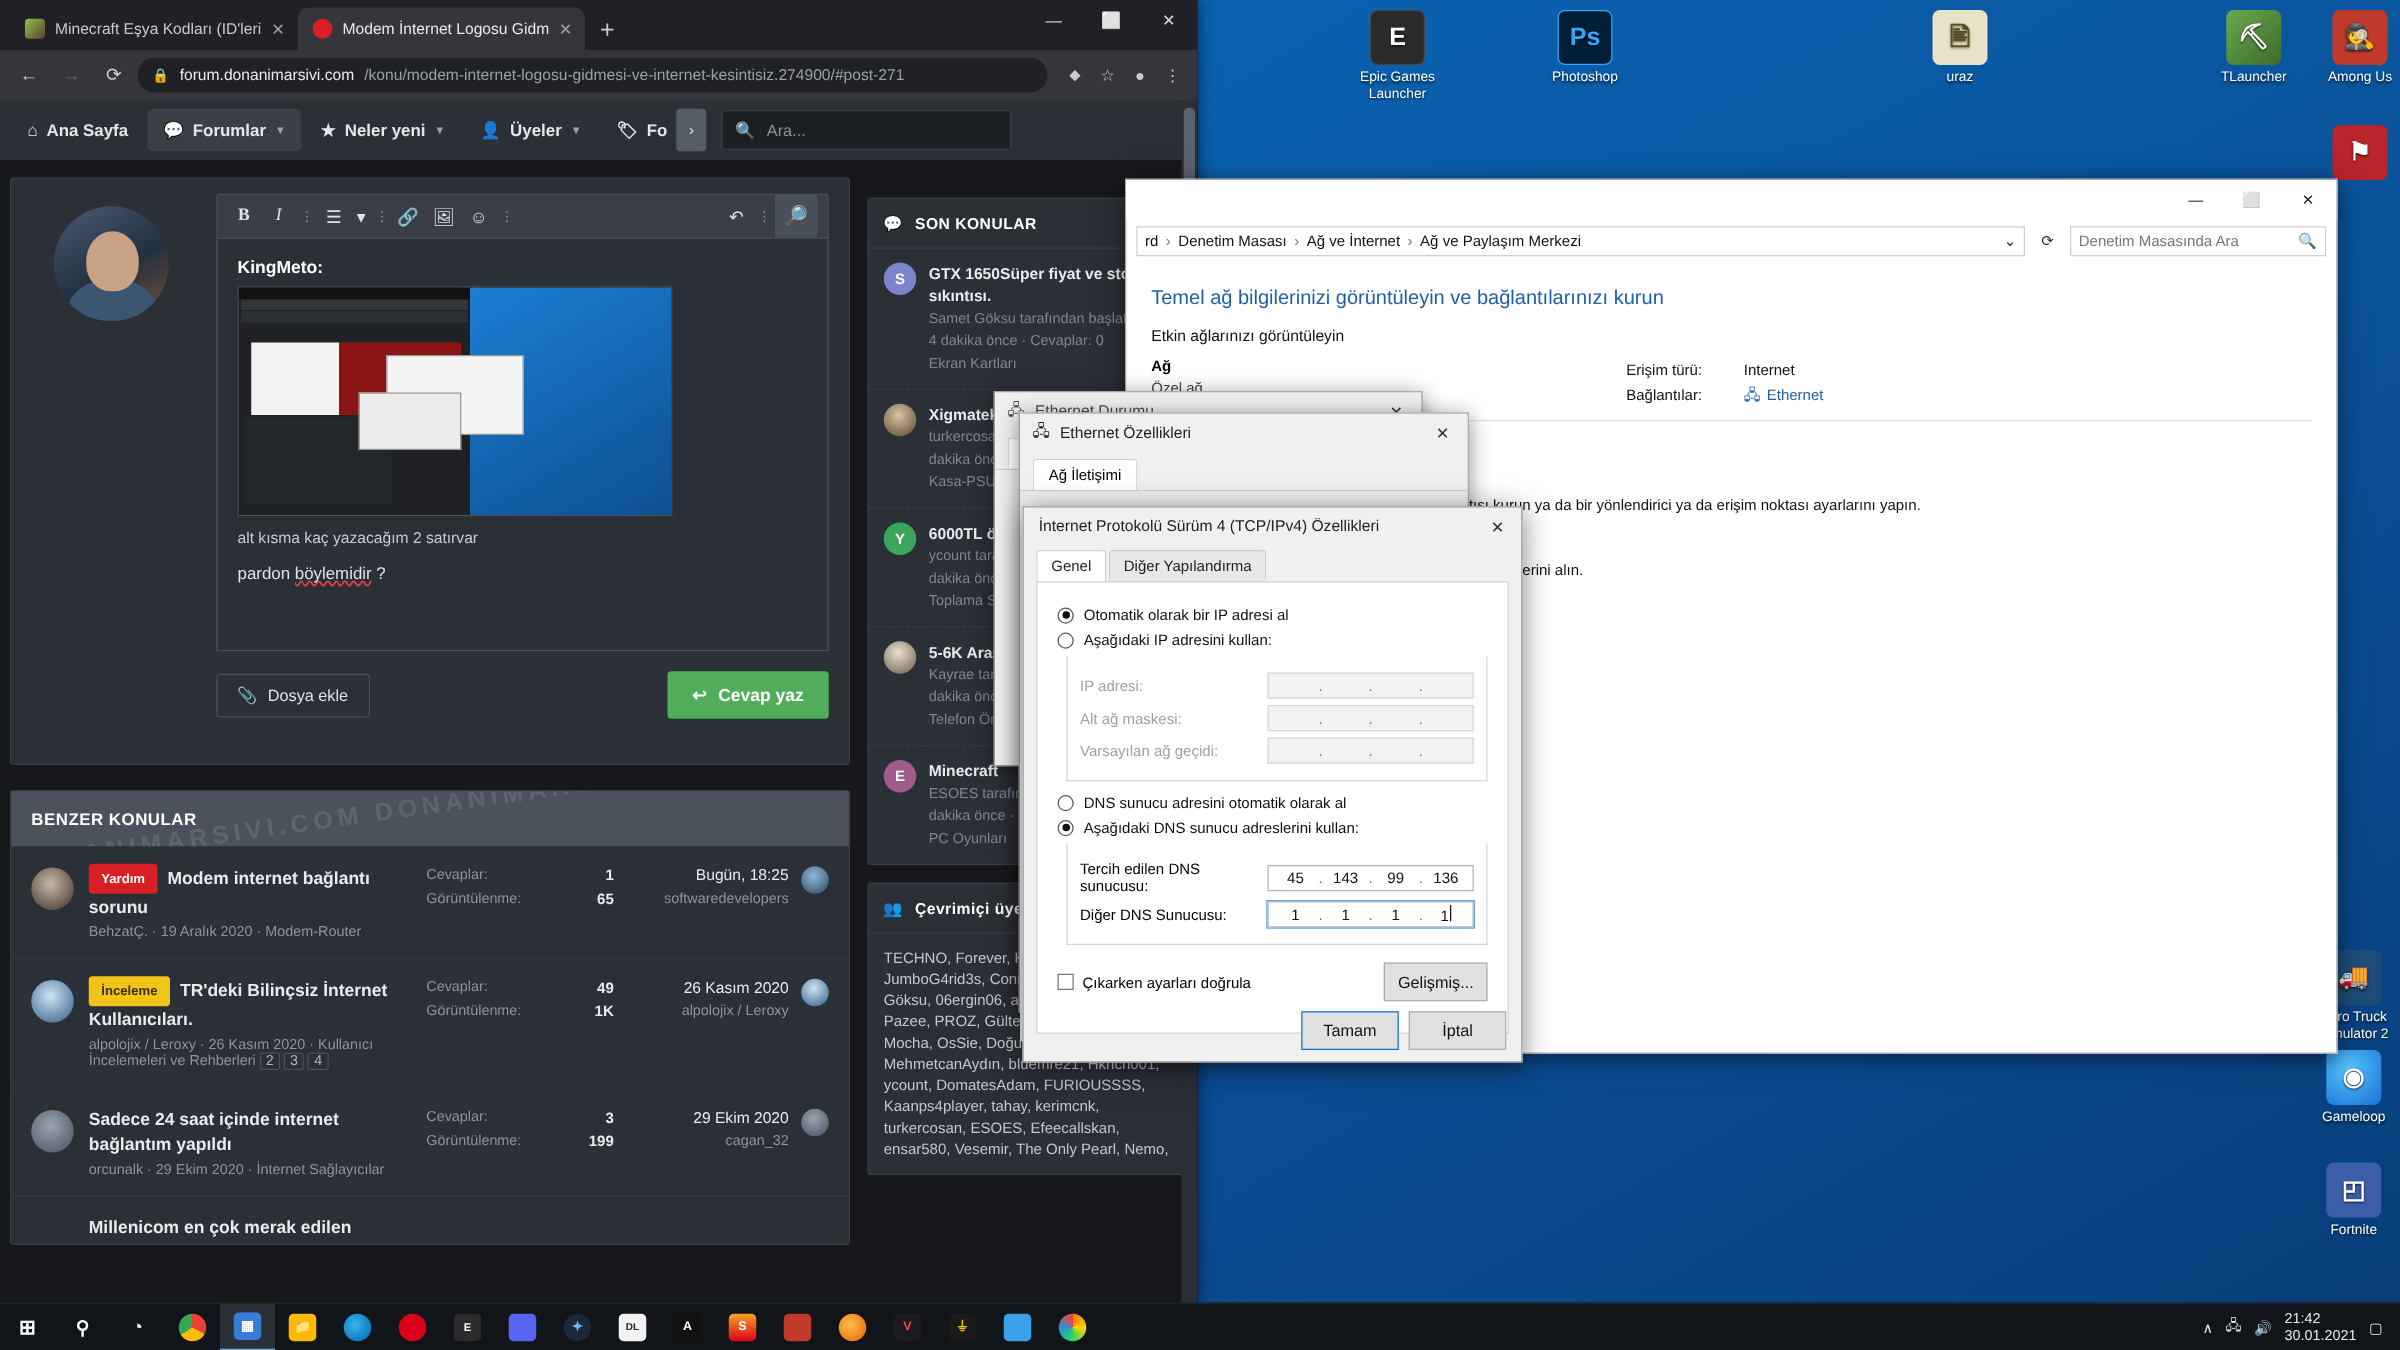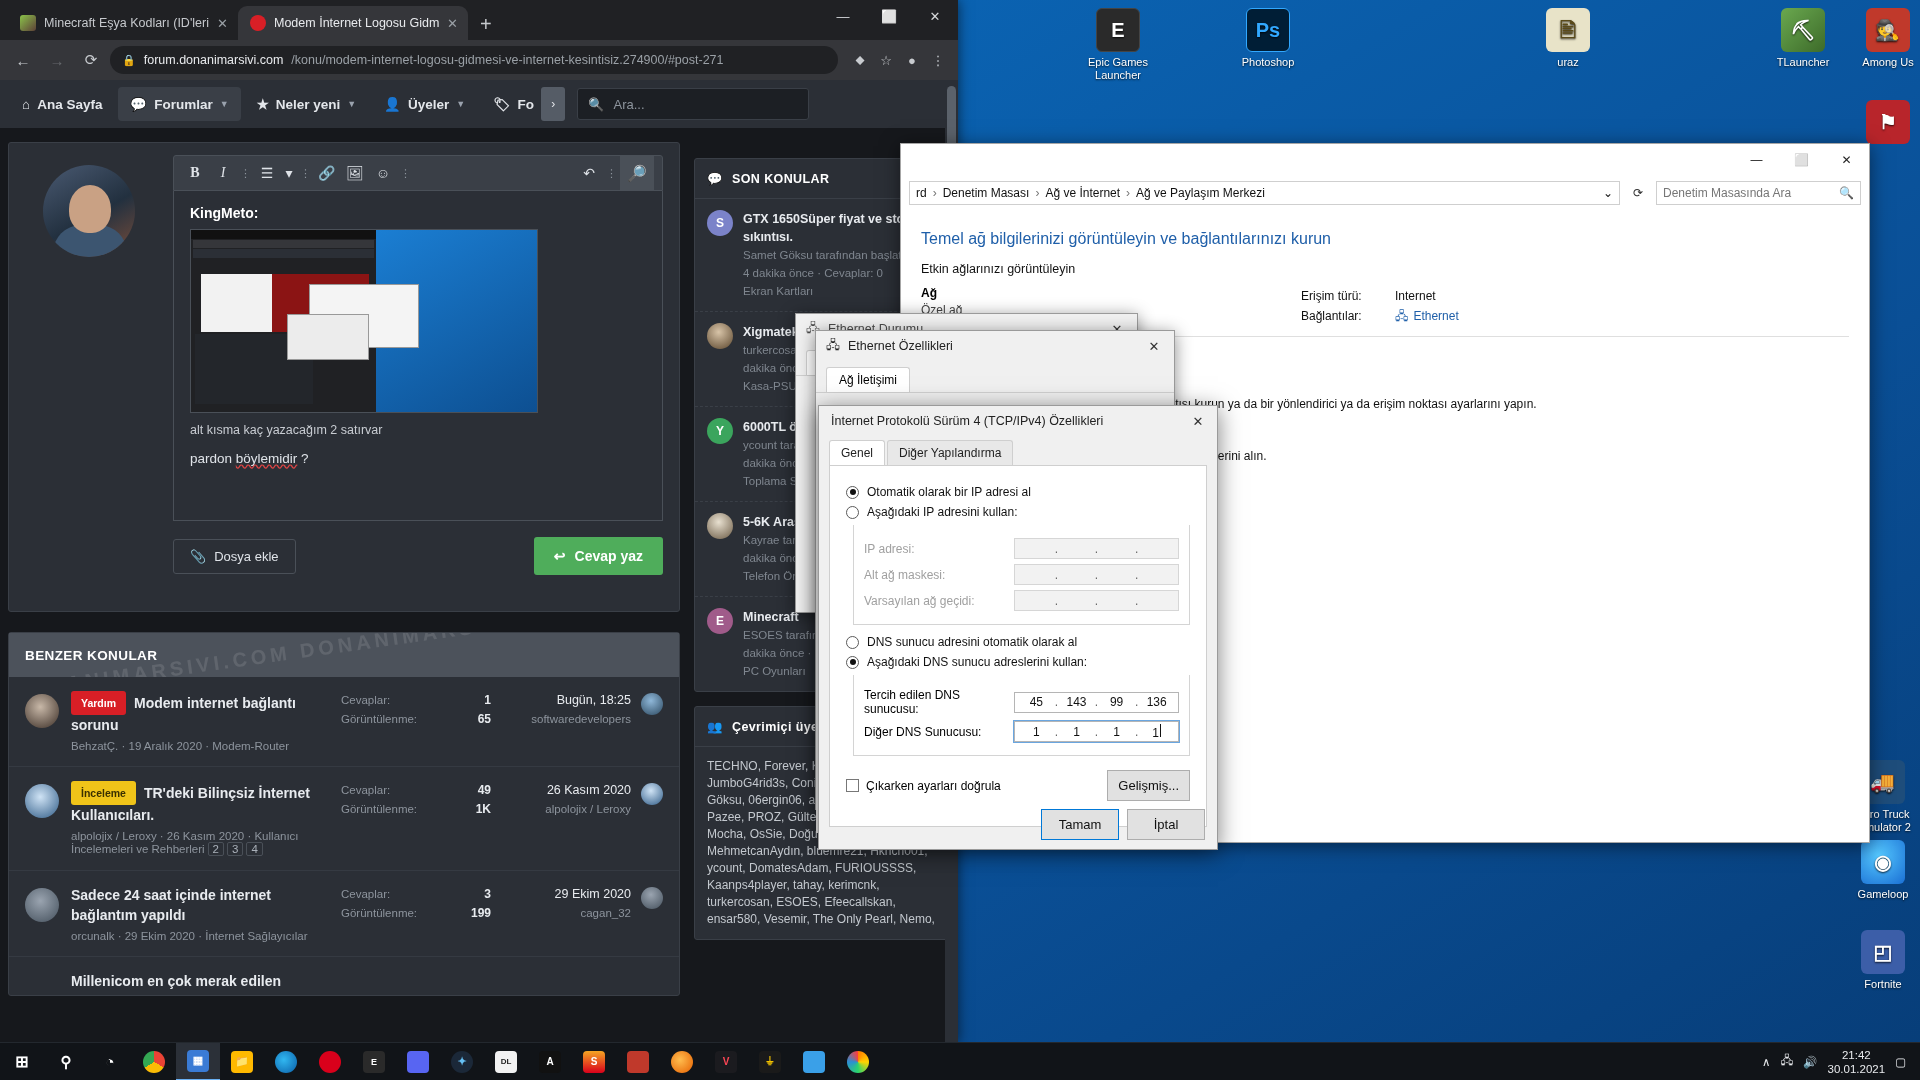--- a/index.html
+++ b/index.html
@@ -39,21 +39,21 @@
   .tb-item.active { background: #2b3038; border-bottom: 2px solid #6ab0f3; }
   .tb-ico {
     width: 22px; height: 22px; border-radius: 4px;
     display: flex; align-items: center; justify-content: center;
     font-size: 11px; color: #fff; font-weight: bold;
   }
   .tray {
     margin-left: auto; display: flex; align-items: center; gap: 10px;
     color: #e8eaed; font-size: 11.5px; padding-right: 14px;
   }
-  .tray .clock { text-align: center; line-height: 14px; }
+  .tray .clock { text-align: left; line-height: 14px; }
 
   
   .chrome {
     position: absolute; left: 0; top: 0; width: 958px; height: 1043px;
     background: #202124; overflow: hidden; z-index: 100;
     box-shadow: 0 0 12px rgba(0,0,0,.6);
   }
   .chrome-tabstrip {
     height: 40px; background: #202124; display: flex; align-items: flex-end;
     padding-left: 8px; position: relative;

